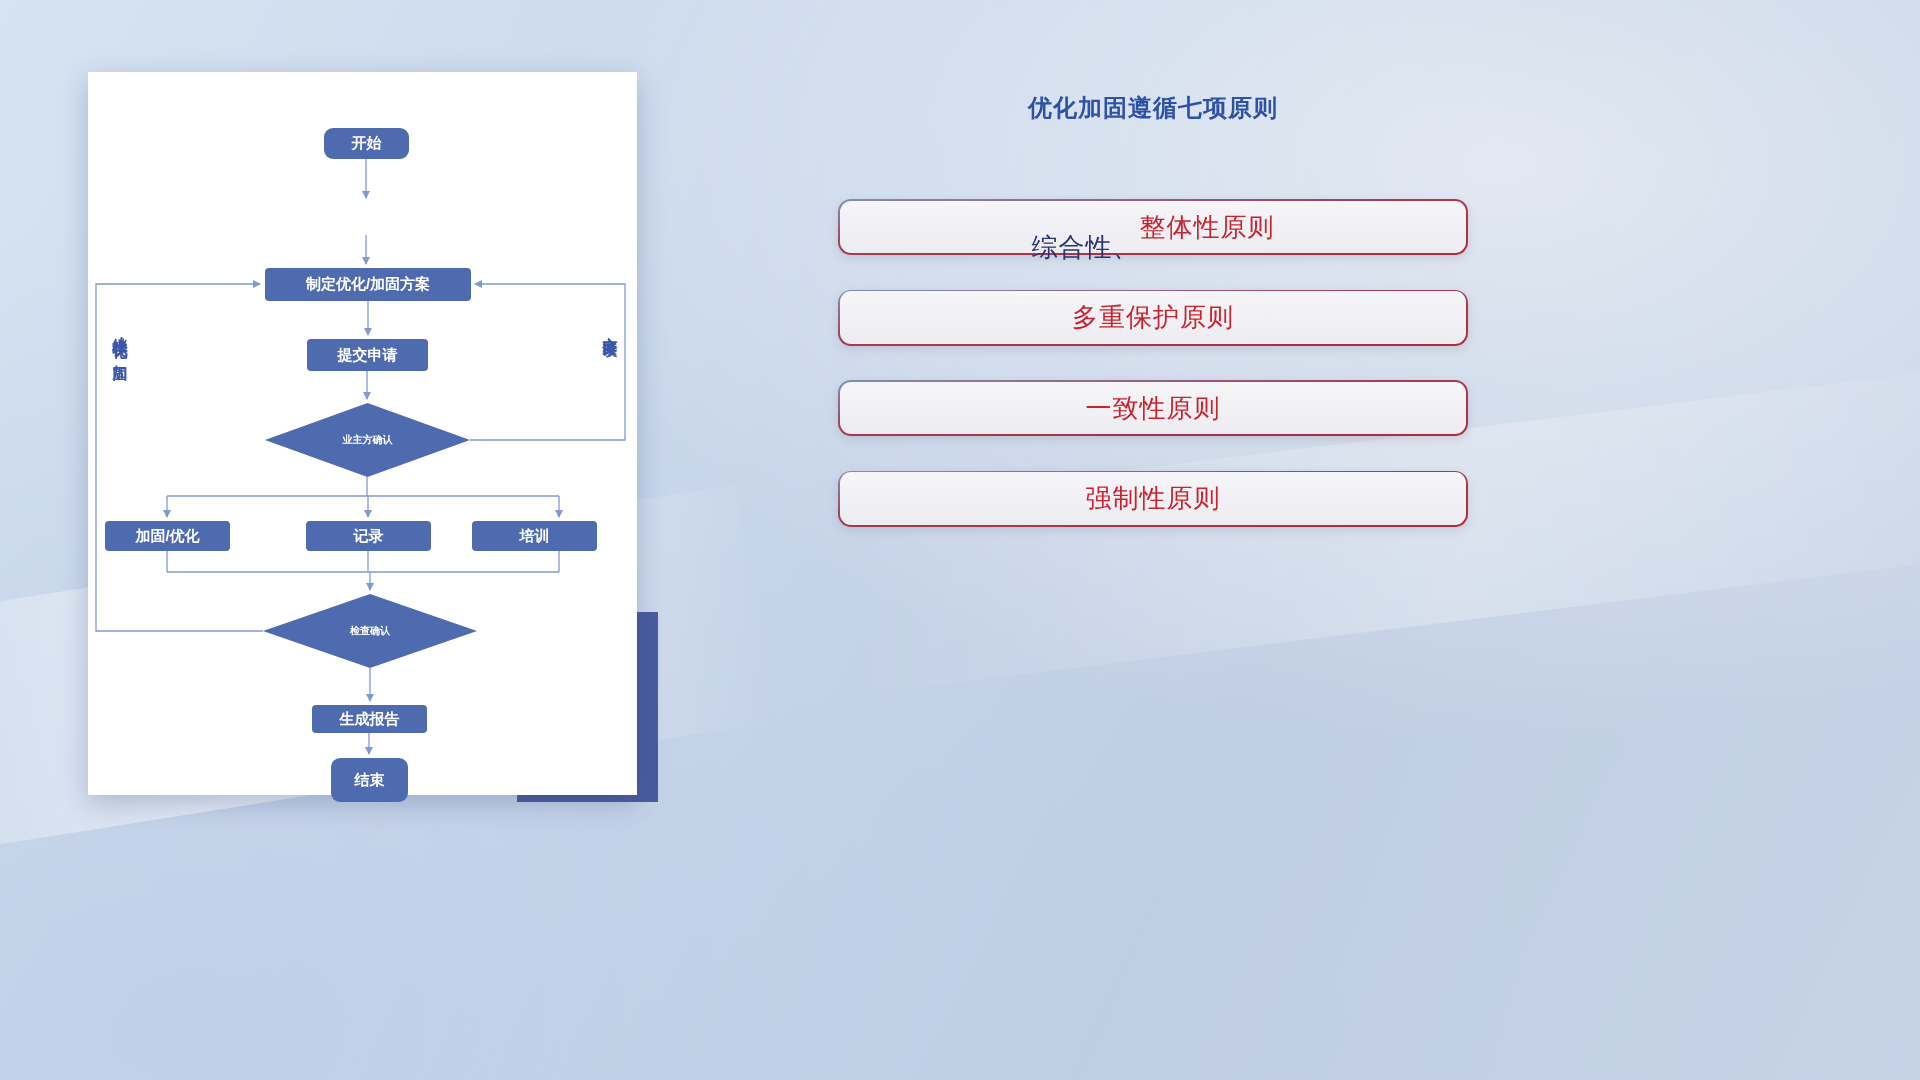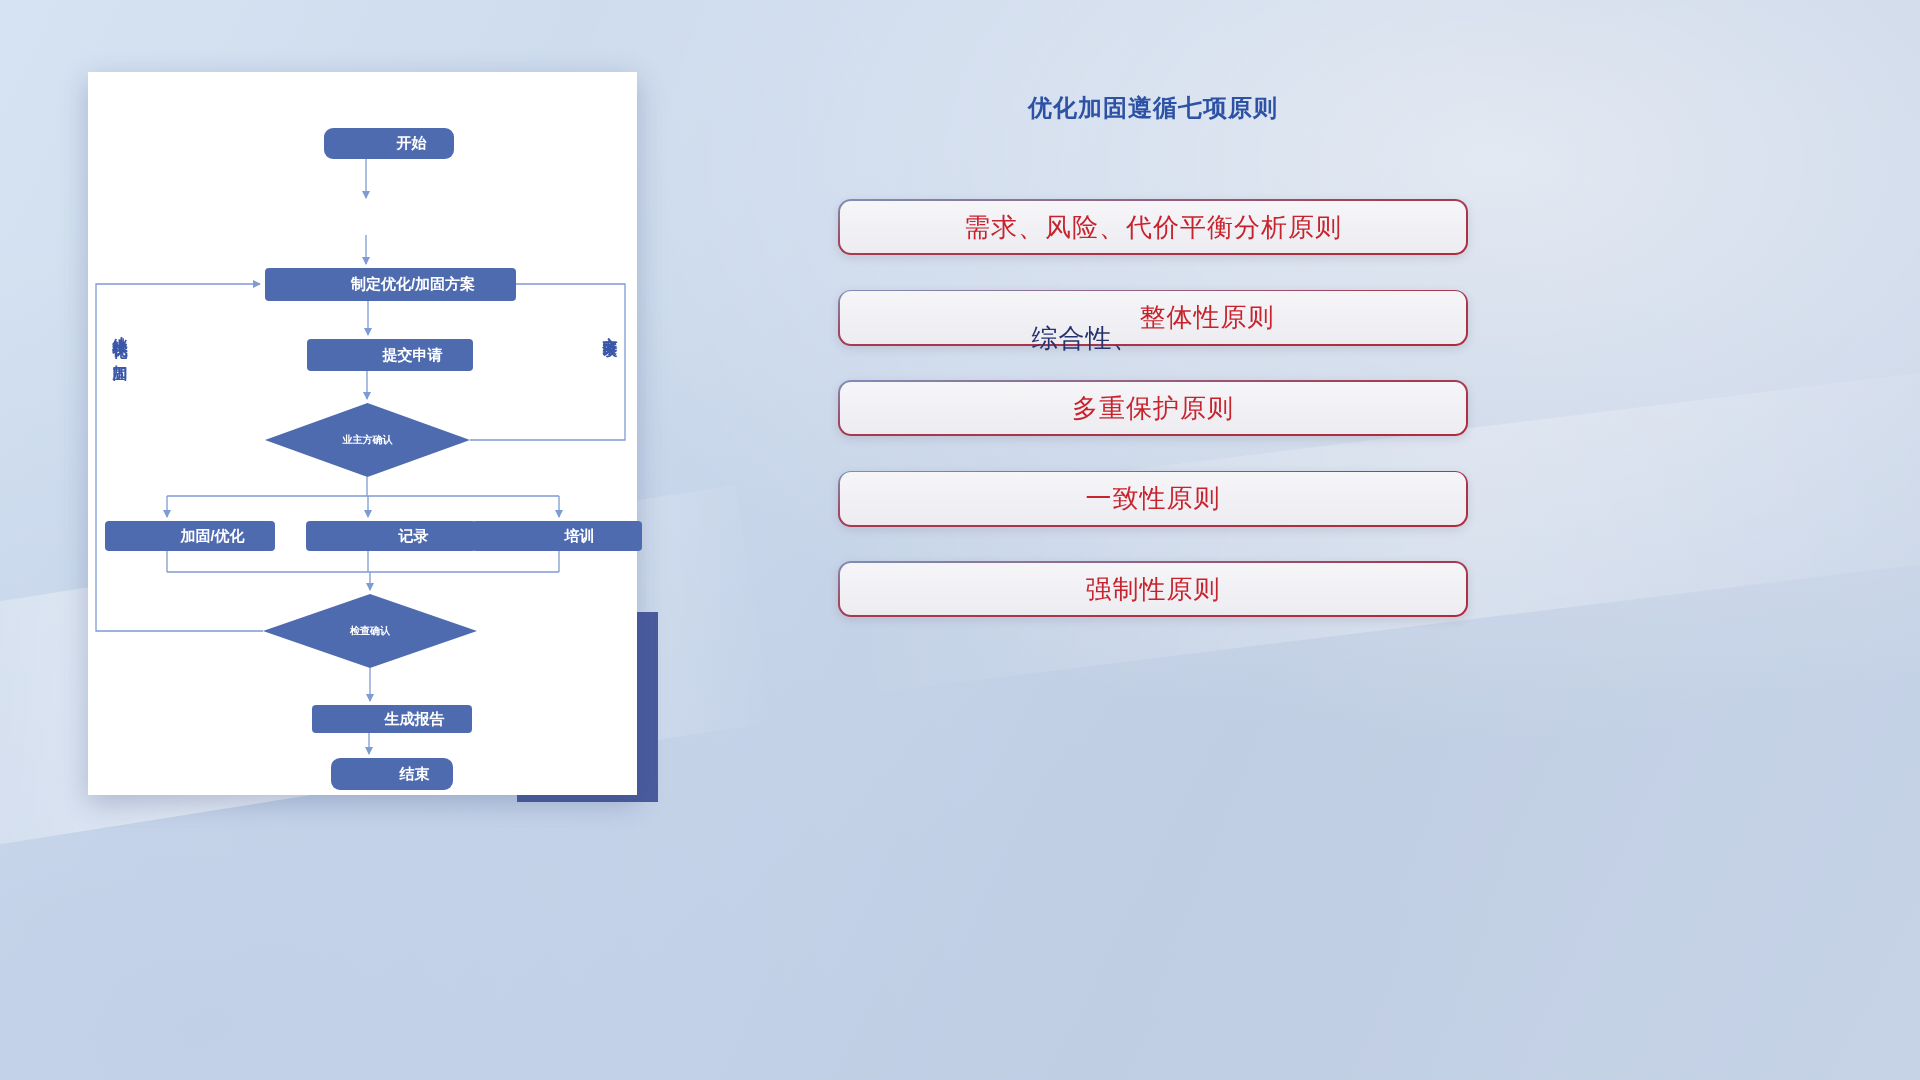--- a/index.html
+++ b/index.html
@@ -17,21 +17,21 @@
   .streak2{left:860px;top:430px;width:1200px;height:190px;transform:rotate(-7deg);opacity:.45;
     background:linear-gradient(100deg,rgba(255,255,255,0) 0%,rgba(255,255,255,0.6) 50%,rgba(255,255,255,0) 100%);}
 
   
   .card-backdrop{position:absolute;left:517px;top:612px;width:141px;height:190px;background:#4a5c9e;z-index:1;}
   .flow-card{position:absolute;left:88px;top:72px;width:549px;height:723px;background:#ffffff;z-index:2;
     box-shadow:0 8px 26px rgba(50,70,120,0.28);}
   .flow-lines{position:absolute;left:0;top:0;z-index:1;}
   .fnode{position:absolute;z-index:2;display:flex;align-items:center;justify-content:center;
     background:var(--node-fill,#4f6bb0);color:#fff;font-size:15px;font-weight:bold;
-    border-radius:4px;white-space:nowrap;padding-left:45px;}
+    border-radius:4px;white-space:nowrap;}
   .fnode.round{border-radius:9px;}
   .fdiamond{position:absolute;z-index:2;display:flex;align-items:center;justify-content:center;
     background:var(--node-fill,#4f6bb0);color:#fff;font-size:10px;font-weight:bold;
     clip-path:polygon(50% 0,100% 50%,50% 100%,0 50%);}
   .vlabel{position:absolute;z-index:2;writing-mode:vertical-rl;text-orientation:upright;
     color:#3a57a8;font-size:15px;font-weight:bold;letter-spacing:2px;}
 
   
   .right-panel{position:absolute;left:838px;top:0;width:630px;z-index:2;}
   .page-title{position:absolute;left:0;top:92px;width:630px;text-align:center;
@@ -86,34 +86,29 @@
 
   <div class="fnode round" style="left:236px;top:56px;width:85px;height:31px">开始</div>
   <div class="fnode" style="left:177px;top:196px;width:206px;height:33px">制定优化/加固方案</div>
   <div class="fnode" style="left:219px;top:267px;width:121px;height:32px">提交申请</div>
   <div class="fdiamond" style="left:177px;top:331px;width:205px;height:74px">业主方确认</div>
   <div class="fnode" style="left:17px;top:449px;width:125px;height:30px">加固/优化</div>
   <div class="fnode" style="left:218px;top:449px;width:125px;height:30px">记录</div>
   <div class="fnode" style="left:384px;top:449px;width:125px;height:30px">培训</div>
   <div class="fdiamond" style="left:175px;top:522px;width:214px;height:74px">检查确认</div>
   <div class="fnode" style="left:224px;top:633px;width:115px;height:28px">生成报告</div>
-  <div class="fnode round" style="left:243px;top:686px;width:77px;height:32px">结束</div>
+  <div class="fnode round" style="left:243px;top:686px;width:77px;height:44px">结束</div>
 
   <div class="vlabel" style="left:22px;top:254px;height:120px">继续优化/加固</div>
   <div class="vlabel" style="left:512px;top:252px;height:80px">方案修改</div>
 </div>
 
 <div class="right-panel">
   <div class="page-title">优化加固遵循七项原则</div>
   <div class="principles" id="principles">
-      <div class="principle">
-        <div class="principle-inner">
-          <span class="seg-red">需求、风险、代价平衡分析原则</span>
-        </div>
-      </div>
       <div class="principle">
         <div class="principle-inner">
           <span class="seg-blue">综合性、</span>
           <span class="seg-red">整体性原则</span>
         </div>
       </div>
       <div class="principle">
         <div class="principle-inner">
           <span class="seg-red">多重保护原则</span>
         </div>

